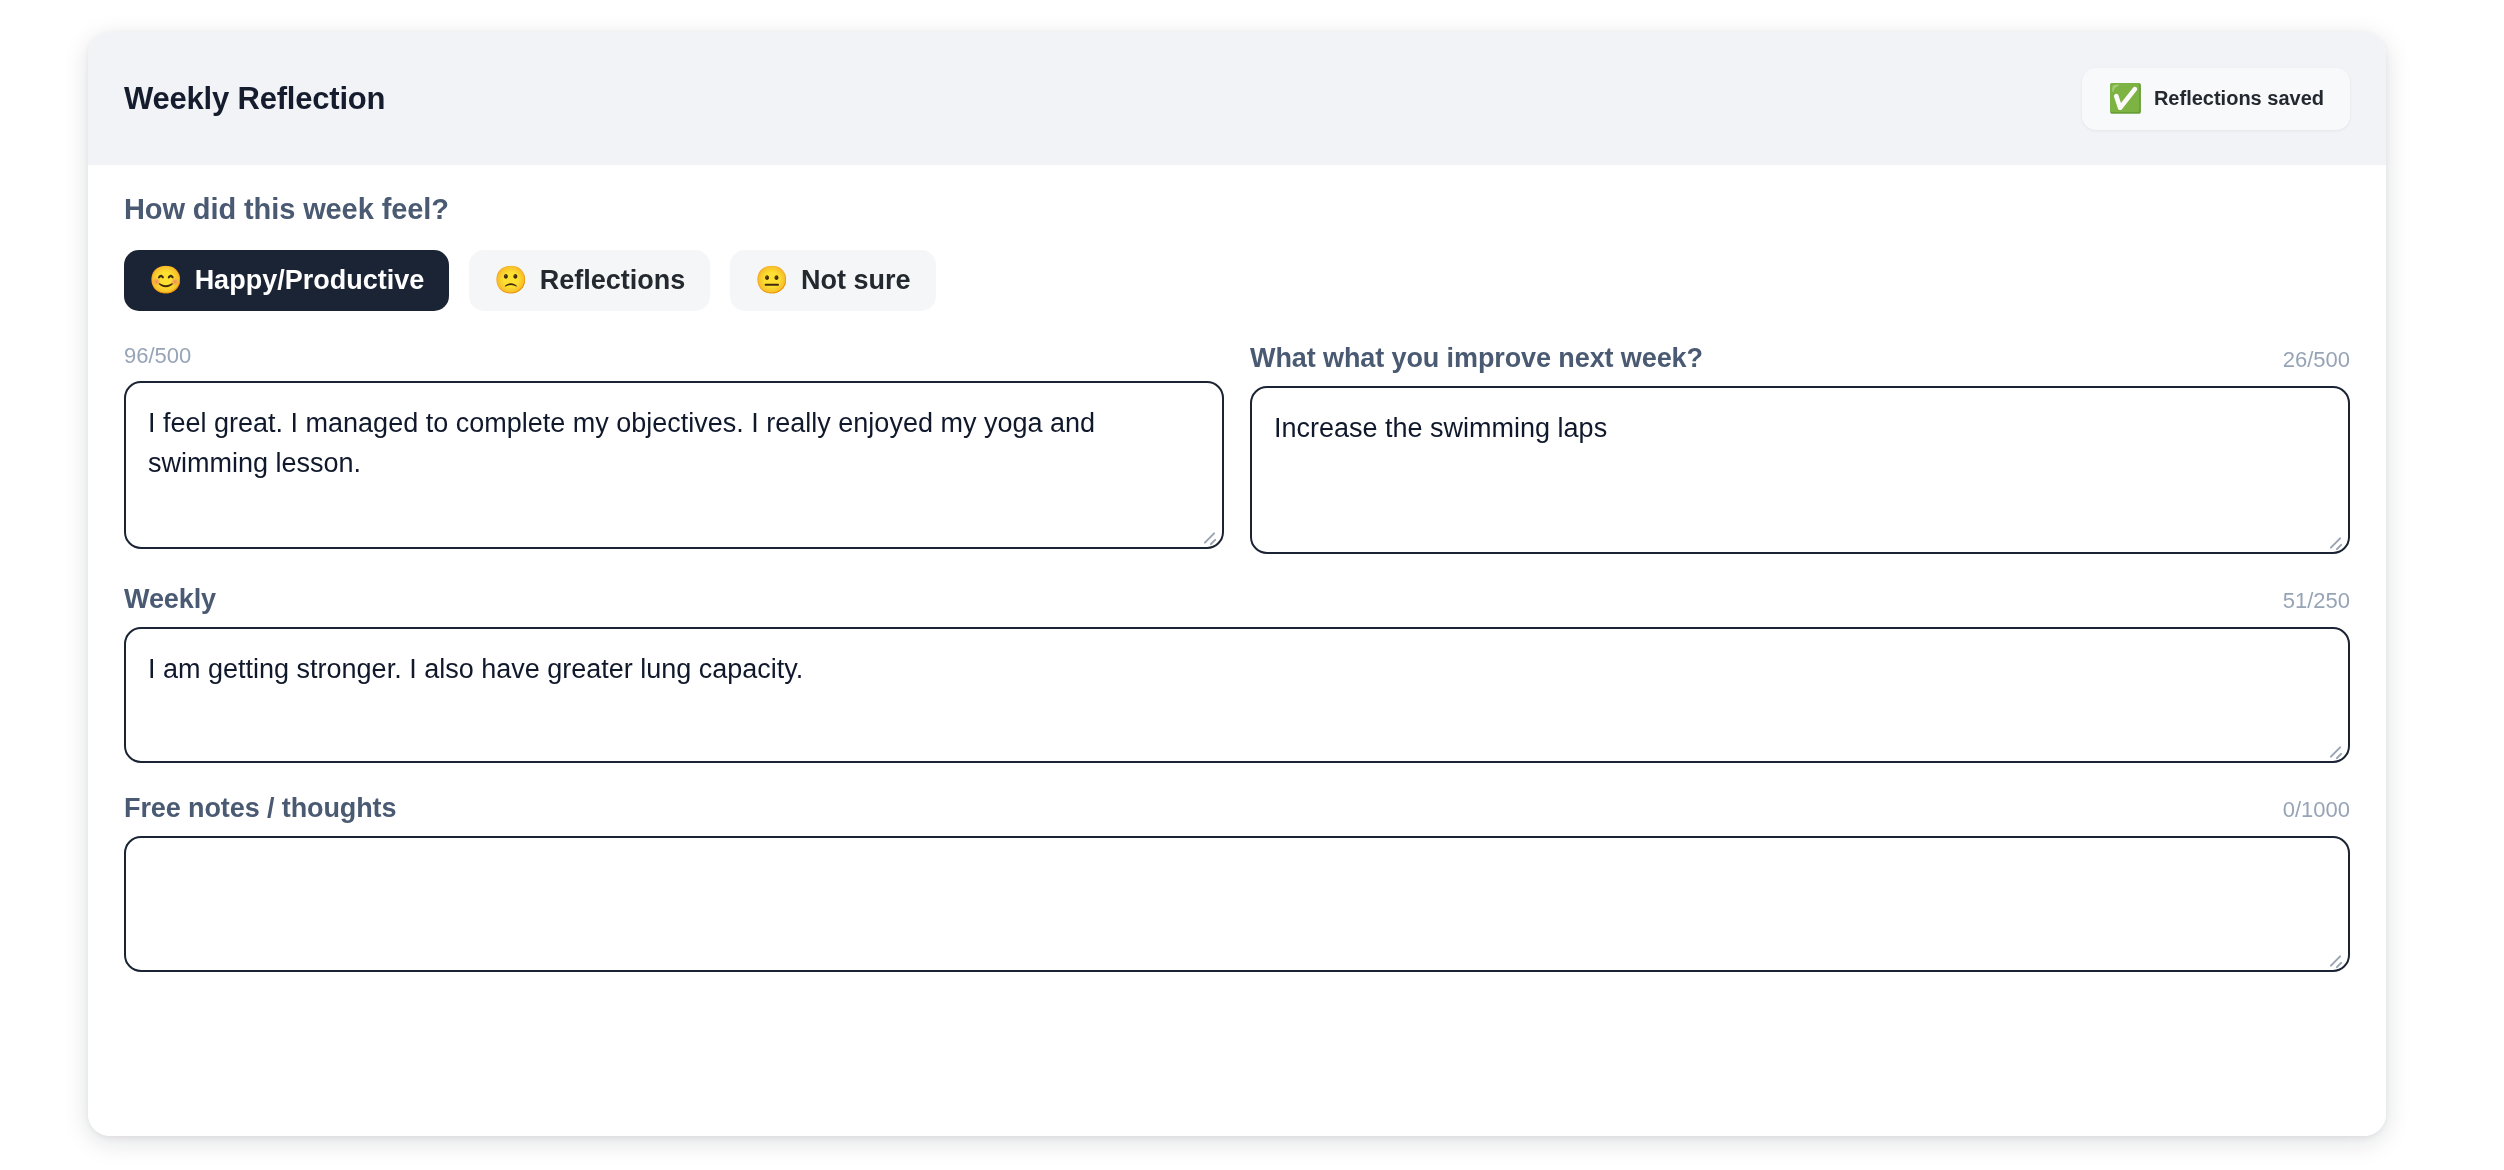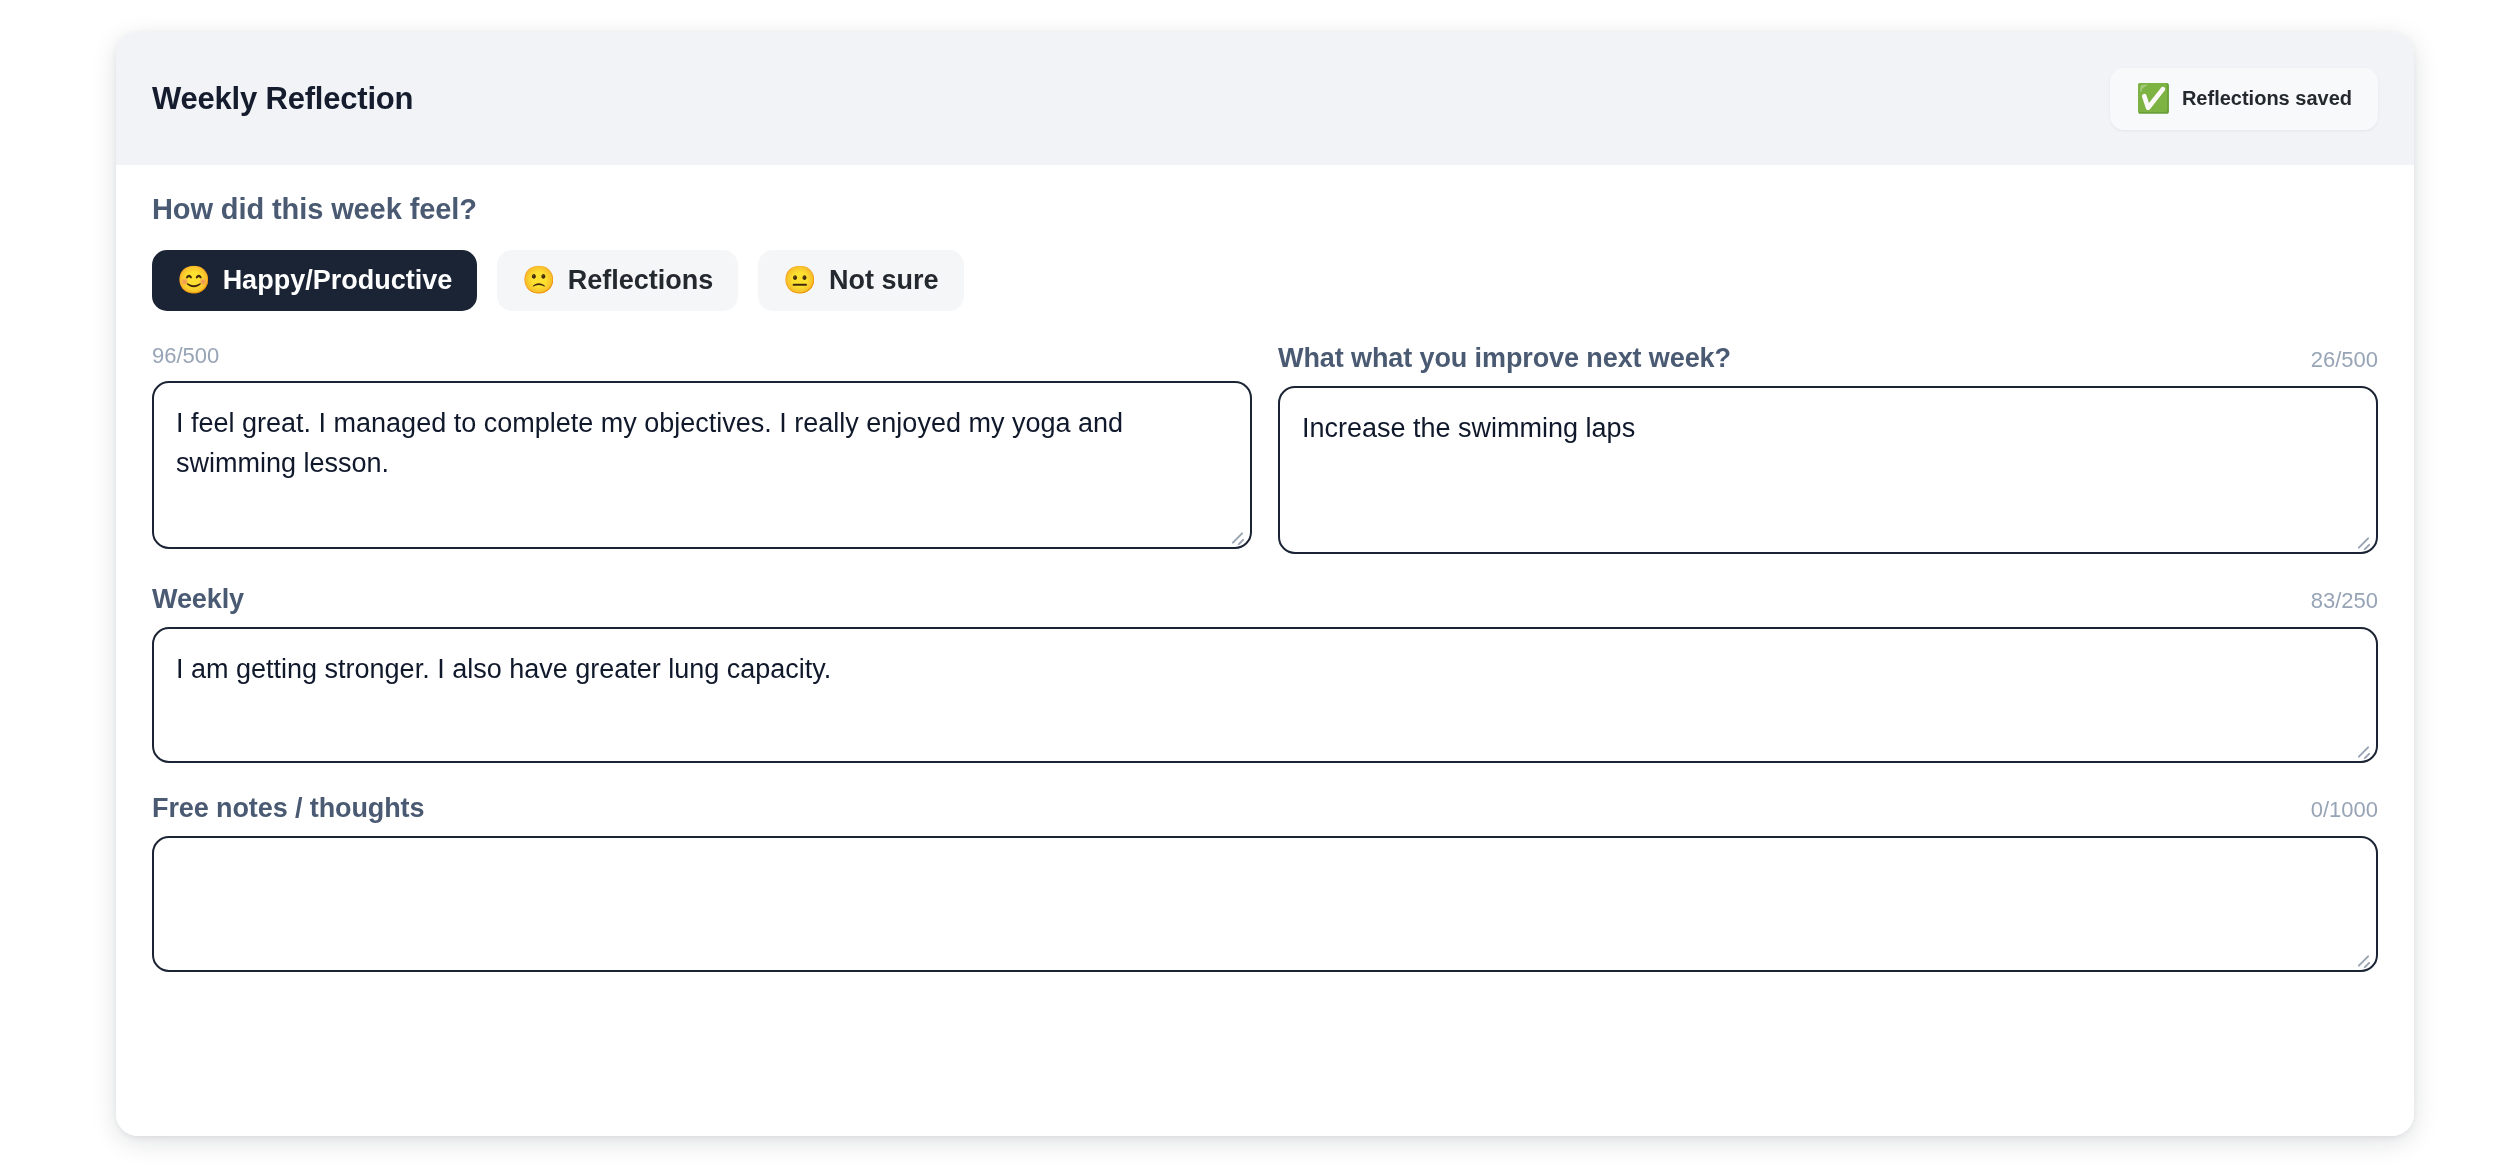--- a/index.html
+++ b/index.html
@@ -26,21 +26,20 @@
     top: 32px;
     width: 2298px;
     height: 1104px;
     background: #ffffff;
     border-radius: 22px;
     box-shadow: 0 6px 26px rgba(15, 23, 42, 0.13),
                 0 2px 6px rgba(15, 23, 42, 0.06);
     overflow: hidden;
     display: flex;
     flex-direction: column;
-    margin-left: 28px;
   }
 
   
   .card-header {
     flex: 0 0 auto;
     height: 133px;
     background: #f1f3f6;
     display: flex;
     align-items: center;
     justify-content: space-between;
@@ -262,21 +261,21 @@
             <textarea class="field-input h-short" placeholder="" style="">Increase the swimming laps</textarea>
             <span class="resize-grip"></span>
           </div>
         </div>
       </div>
 
       <div class="row-gap">
         <div class="field-col">
           <div class="field-head">
             <span class="field-label">Weekly</span>
-            <span class="field-counter">83/250</span>
+            <span class="field-counter">51/250</span>
           </div>
           <div class="ta-wrap">
             <textarea class="field-input h-tall" placeholder="" style="">I am getting stronger. I also have greater lung capacity.</textarea>
             <span class="resize-grip"></span>
           </div>
         </div>
       </div>
 
       <div class="row-gap">
         <div class="field-col">

